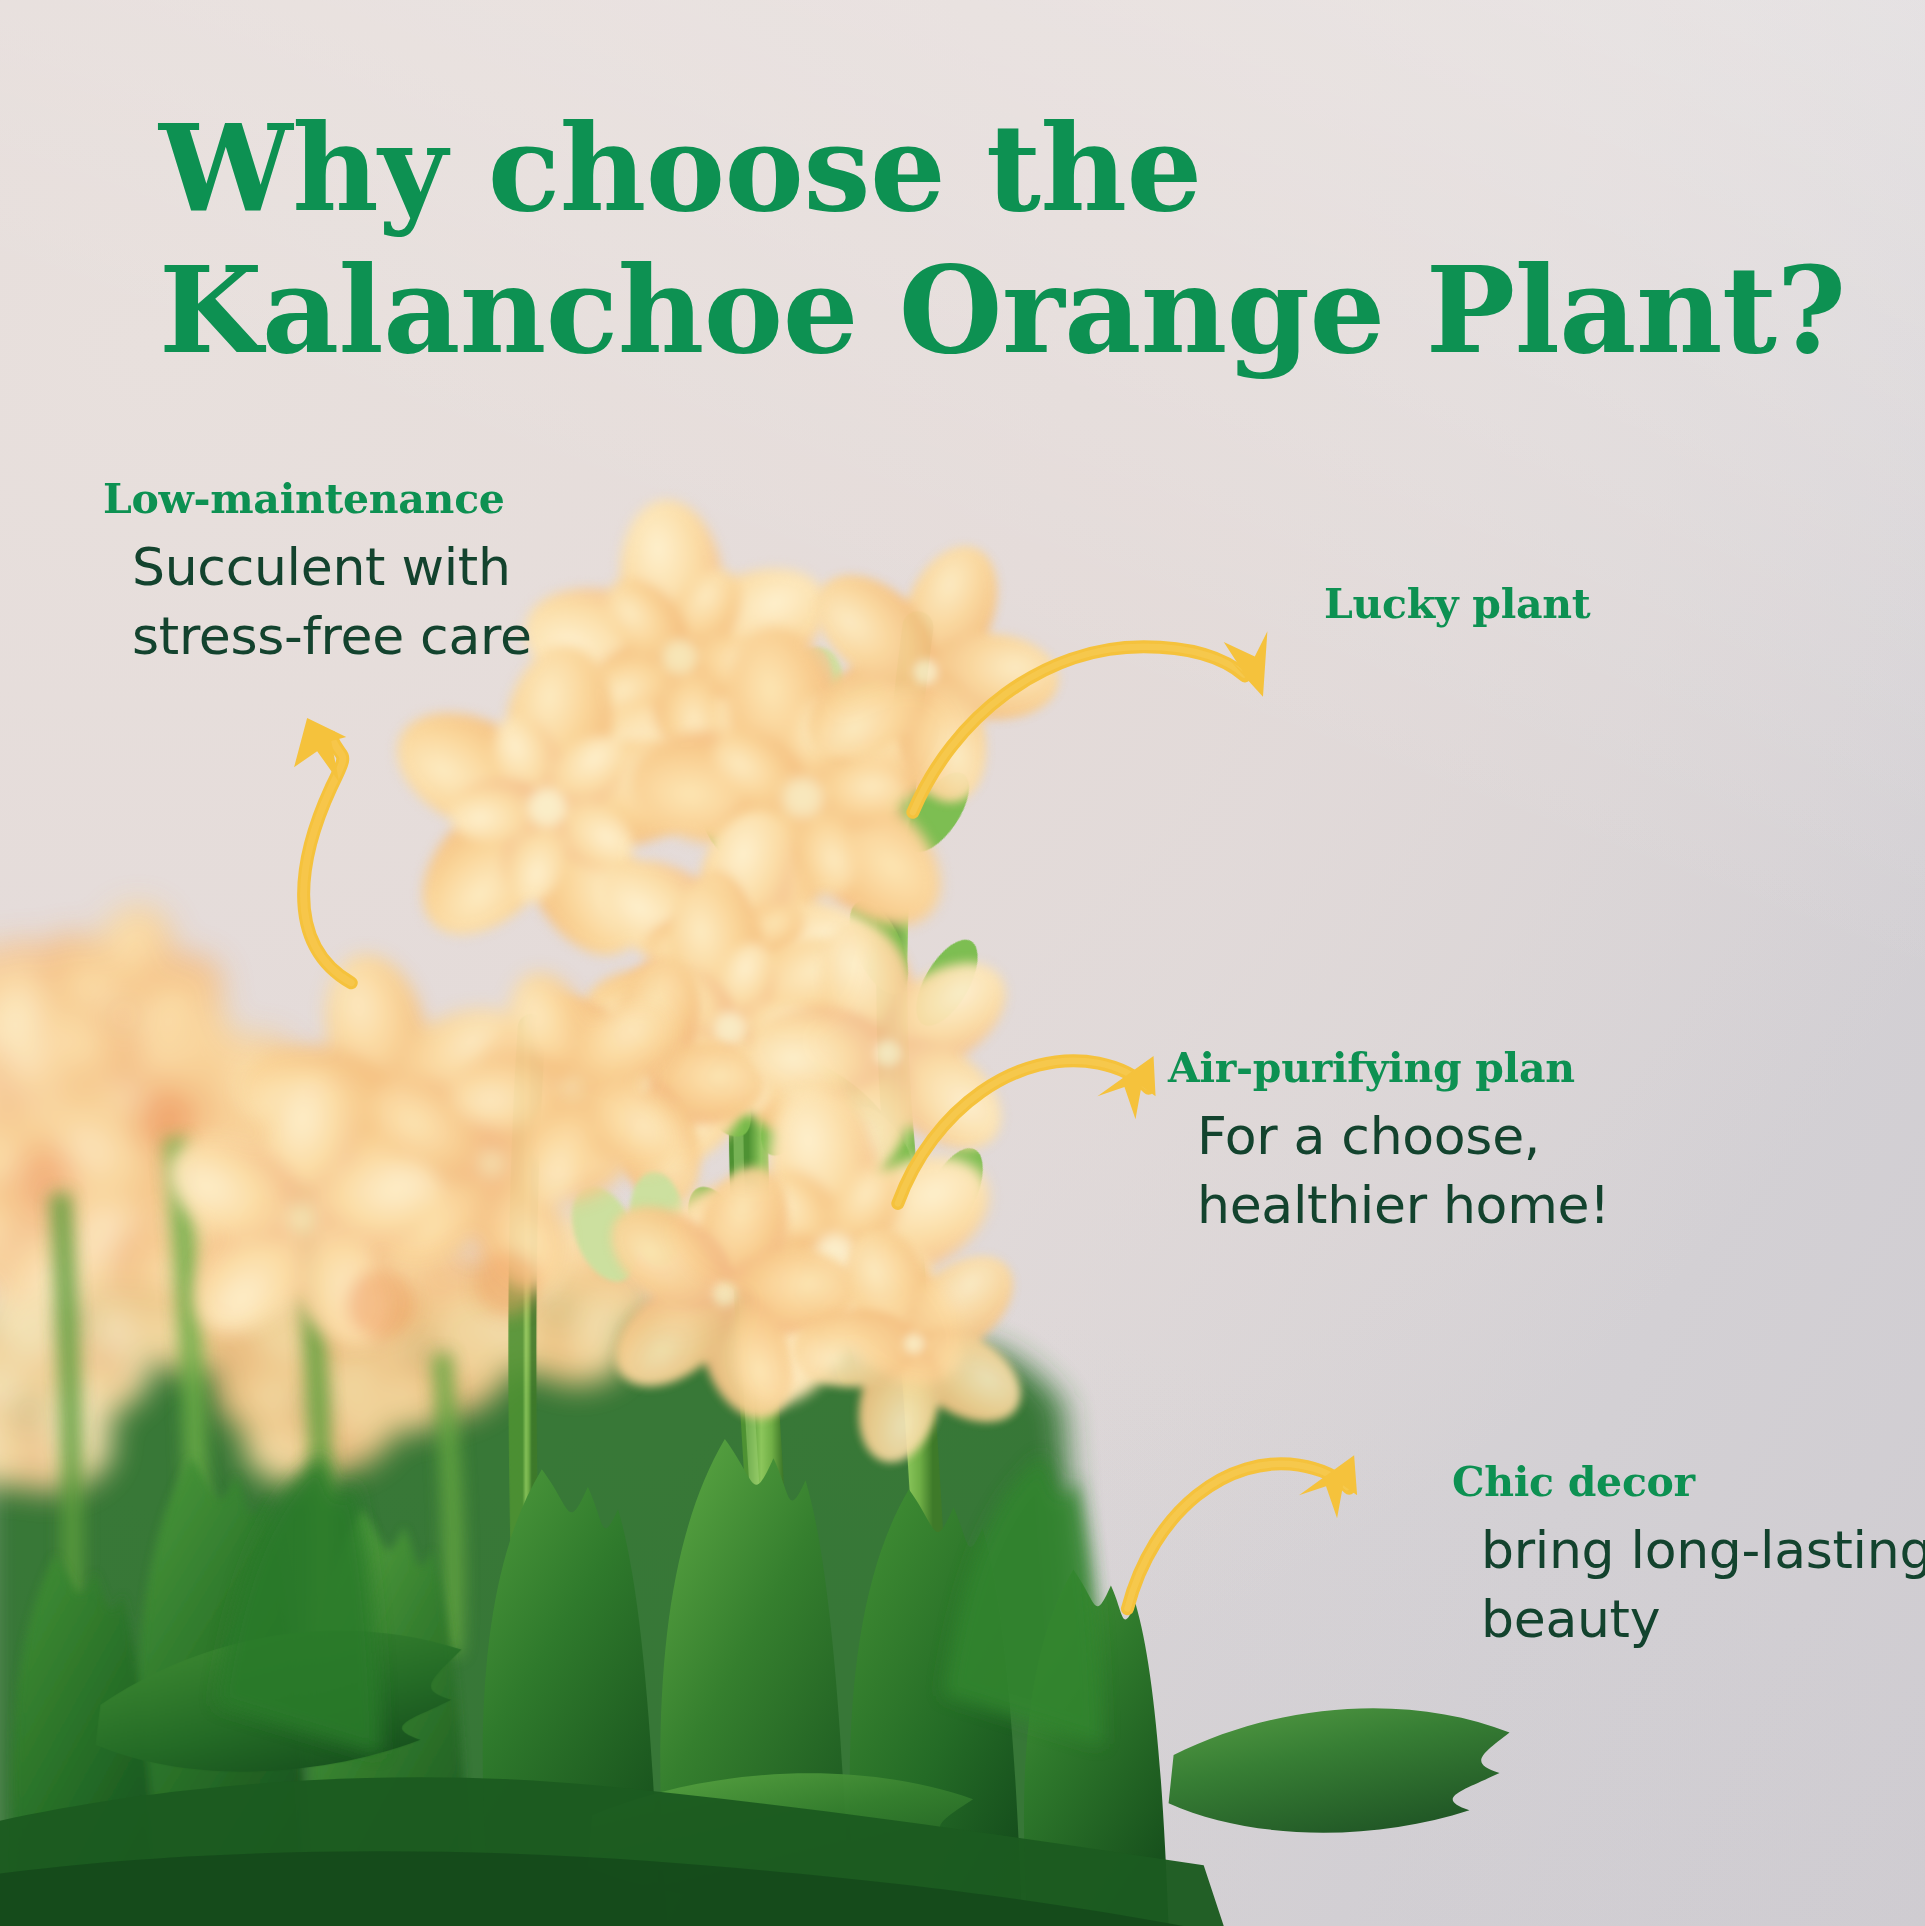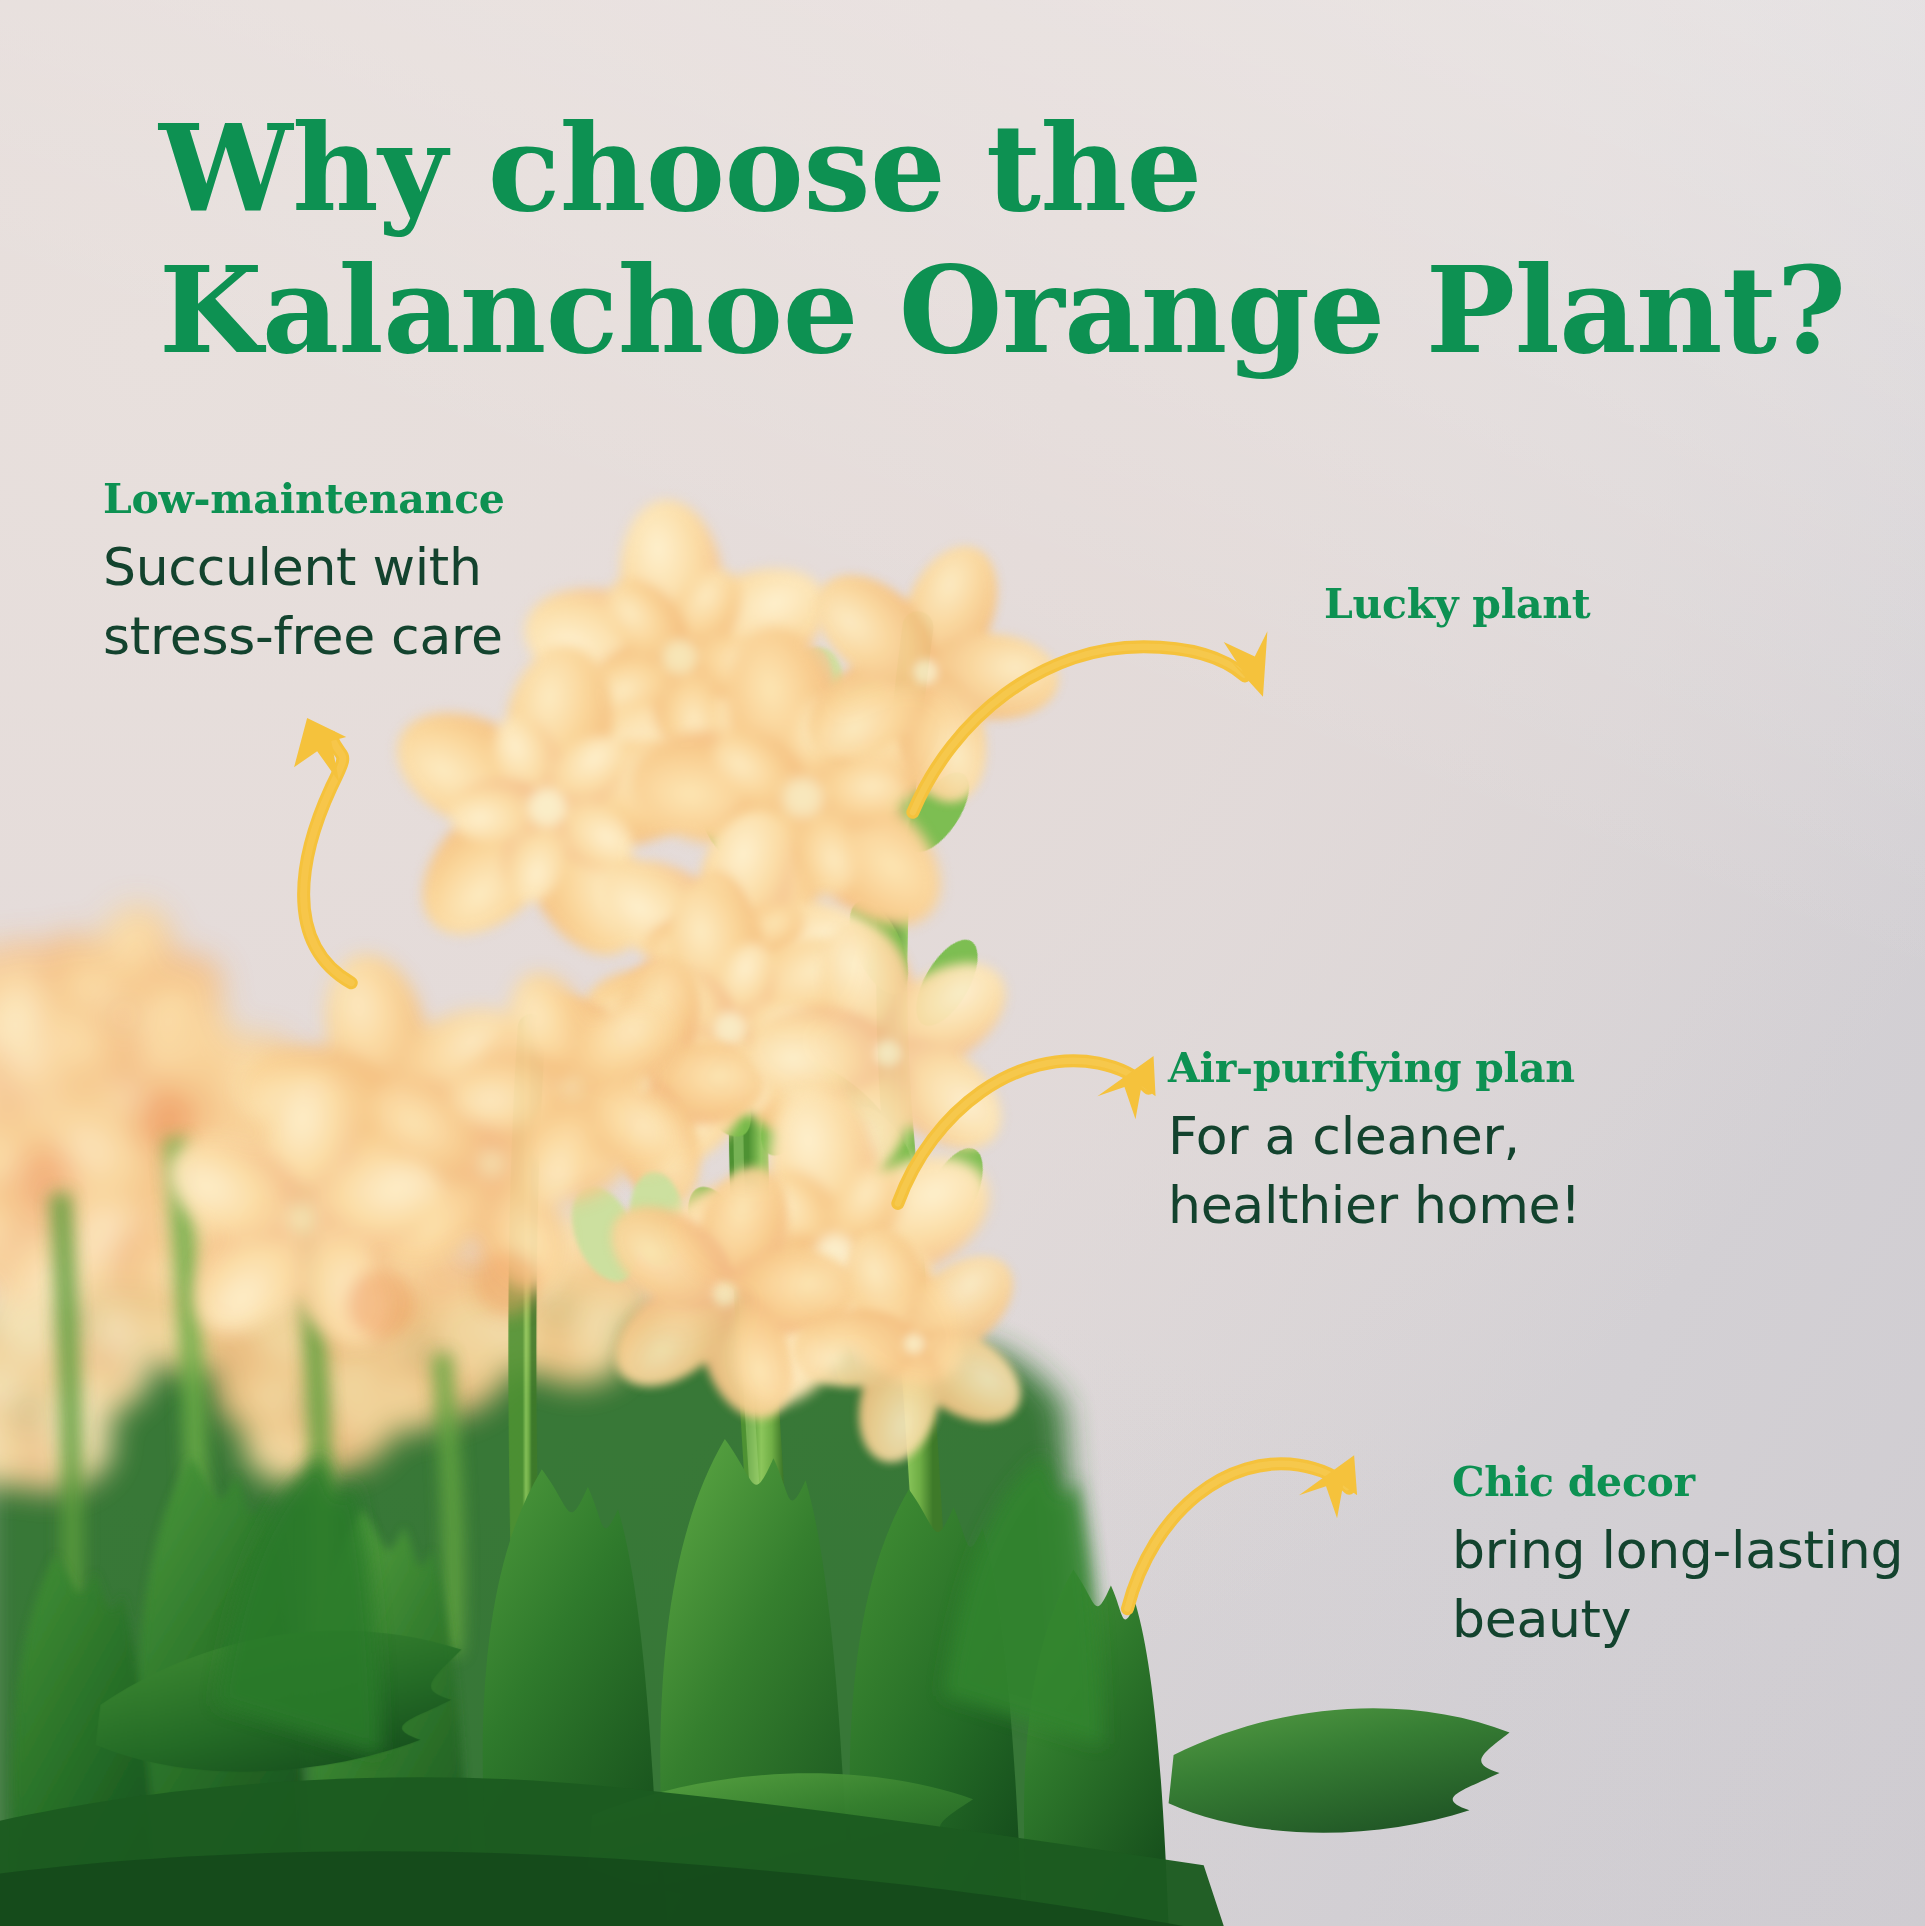--- a/index.html
+++ b/index.html
@@ -26,21 +26,21 @@
   .title .l{display:block;}
   .block{position:absolute;}
   .block .h{
     color:#0d9152;font-family:"DejaVu Serif",serif;font-weight:bold;
     font-size:41px;line-height:1.1;letter-spacing:-0.3px;margin:0 0 11px 0;white-space:nowrap;
   }
   .block .p{
     color:#13432e;font-family:"DejaVu Sans",sans-serif;font-weight:400;
     font-size:52px;line-height:1.33;margin:0;letter-spacing:-0.3px;
   }
-  .block .p span{display:block;white-space:nowrap;}
+  .block .p span{display:block;white-space:nowrap;margin-left:29px;}
   #b1{left:103px;top:477px;}
   #b2{left:1324px;top:582px;}
   #b3{left:1168px;top:1046px;}
   #b4{left:1452px;top:1460px;}
   
   .lay{position:absolute;inset:0;width:1926px;height:1926px;}
   #plantlayer{z-index:3;}
   #arrowlayer{z-index:6;}
   #textlayer{position:absolute;inset:0;z-index:9;}
 </style>
@@ -398,21 +398,21 @@
     </div>
   </div>
 
   <div class="block" id="b2">
     <div class="h">Lucky plant</div>
   </div>
 
   <div class="block" id="b3">
     <div class="h">Air-purifying plan</div>
     <div class="p">
-      <span>For a cleaner,</span>
+      <span>For a choose,</span>
       <span>healthier home!</span>
     </div>
   </div>
 
   <div class="block" id="b4">
     <div class="h">Chic decor</div>
     <div class="p">
       <span>bring long-lasting</span>
       <span>beauty</span>
     </div>

